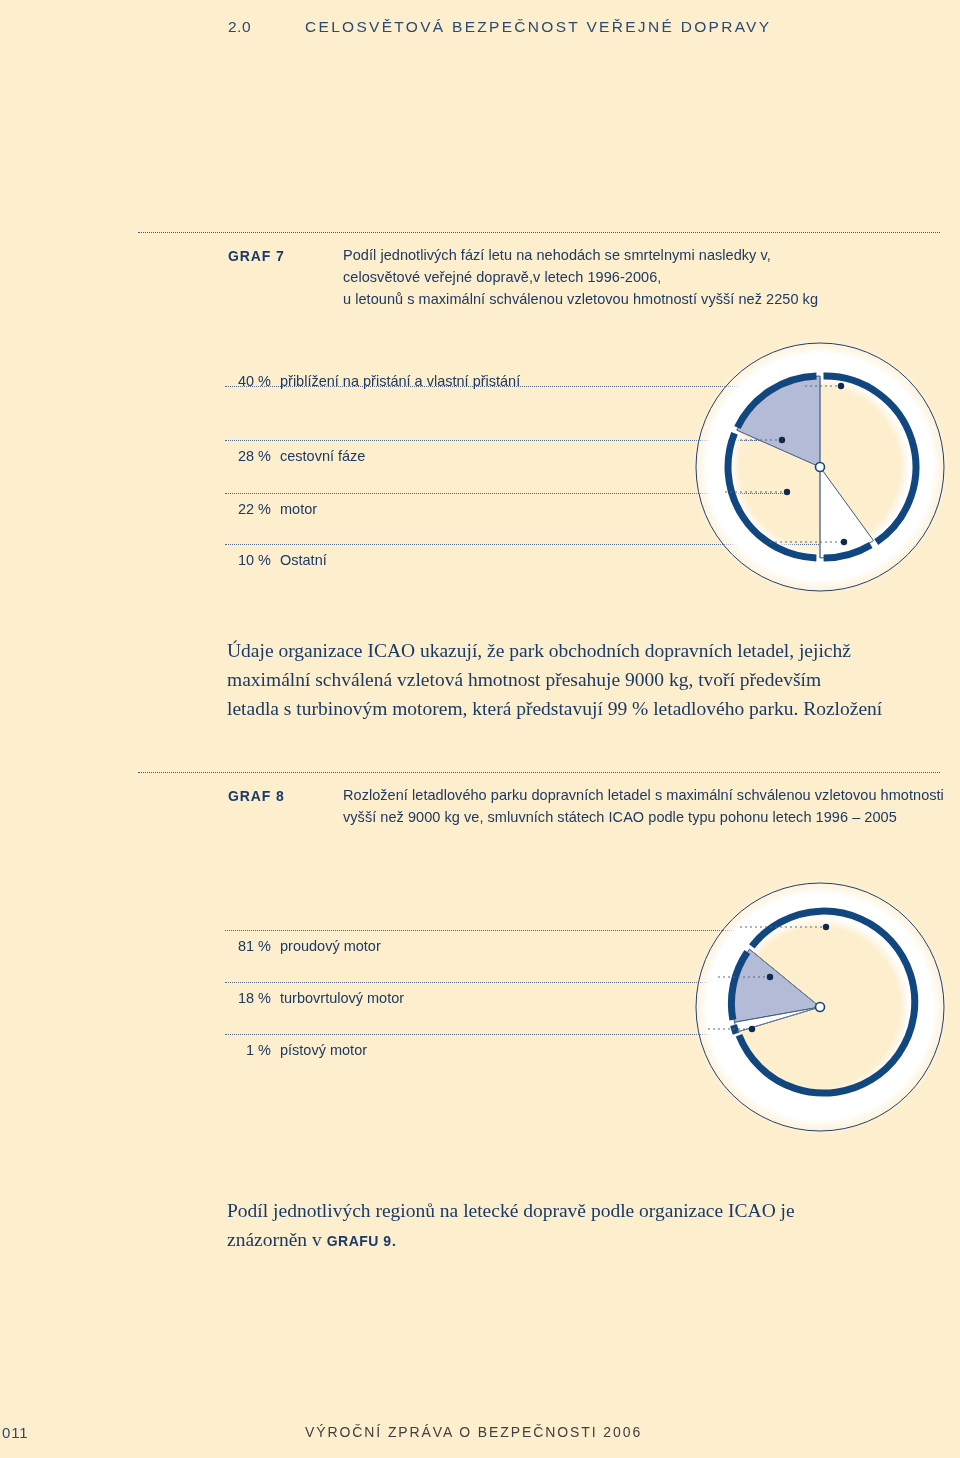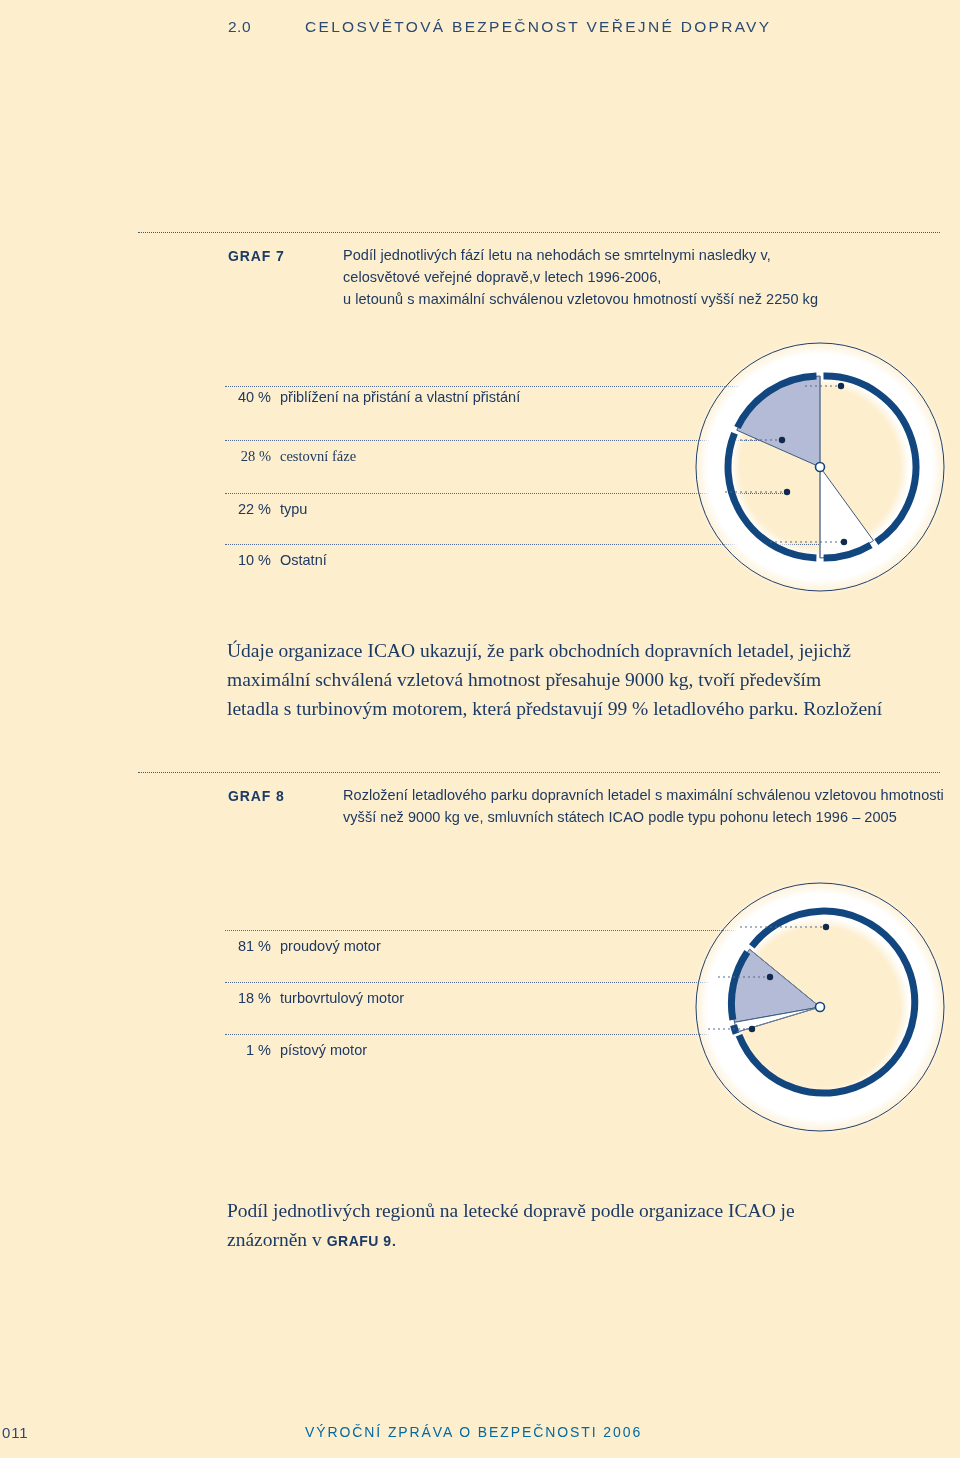--- a/index.html
+++ b/index.html
@@ -59,21 +59,21 @@
     font-size: 14px; font-weight: bold; letter-spacing: 0.5px;
   }
 
   
   .footer-num {
     position: absolute; left: 2px; top: 1424px;
     font-size: 15px; letter-spacing: 0.8px; color: #2a4a73;
   }
   .footer-txt {
     position: absolute; left: 305px; top: 1424px;
-    font-size: 14px; letter-spacing: 1.9px; color: #0369a1;
+    font-size: 14px; letter-spacing: 1.9px; color: #404040;
   }
 
   .chart { position: absolute; }
 </style>
 </head>
 <body>
 
 <div class="page-header">
   <div class="ph-num">2.0</div>
   <div class="ph-title">CELOSVĚTOVÁ BEZPEČNOST VEŘEJNÉ DOPRAVY</div>
@@ -86,28 +86,28 @@
   <div>Podíl jednotlivých fází letu na nehodách se smrtelnymi nasledky v,</div>
   <div>celosvětové veřejné dopravě,v letech 1996-2006,</div>
   <div>u letounů s maximální schválenou vzletovou hmotností vyšší než 2250 kg</div>
 </div>
 
 <div class="rule thin" style="left:225px; top:386px; width:580px;"></div>
 <div class="rule thin" style="left:225px; top:440px; width:560px;"></div>
 <div class="rule thin" style="left:225px; top:493px; width:560px;"></div>
 <div class="rule thin" style="left:225px; top:544px; width:610px;"></div>
 
-<div class="legend-row" style="left:225px; top:389px;">
+<div class="legend-row" style="left:225px; top:373px;">
   <span class="legend-pct">40 %</span><span class="legend-lbl">přiblížení na přistání a vlastní přistání</span>
 </div>
-<div class="legend-row" style="left:225px; top:448px;font-family:Liberation Serif, serif;">
+<div class="legend-row" style="left:225px; top:448px;">
   <span class="legend-pct">28 %</span><span class="legend-lbl">cestovní fáze</span>
 </div>
 <div class="legend-row" style="left:225px; top:501px;">
-  <span class="legend-pct">22 %</span><span class="legend-lbl">typu</span>
+  <span class="legend-pct">22 %</span><span class="legend-lbl">motor</span>
 </div>
 <div class="legend-row" style="left:225px; top:552px;">
   <span class="legend-pct">10 %</span><span class="legend-lbl">Ostatní</span>
 </div>
 
 <svg class="chart" style="left:630px; top:330px;" width="330" height="275" viewBox="0 0 330 275">
   <defs>
     <radialGradient id="halo7" cx="50%" cy="50%" r="50%">
       <stop offset="0%" stop-color="#ffffff" stop-opacity="0"></stop>
       <stop offset="62%" stop-color="#ffffff" stop-opacity="0"></stop>

